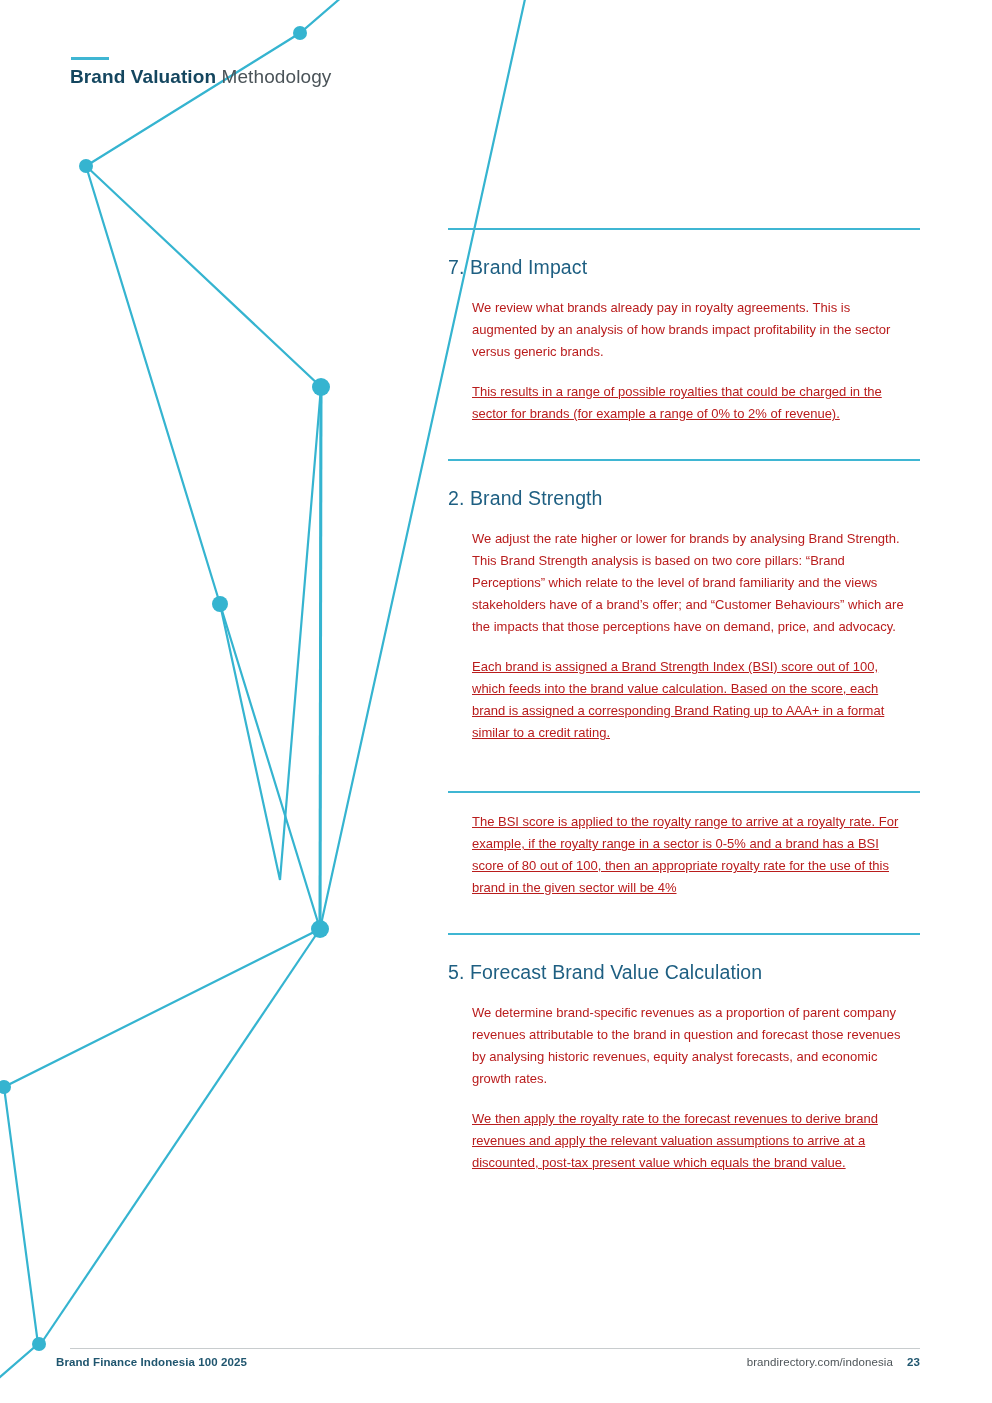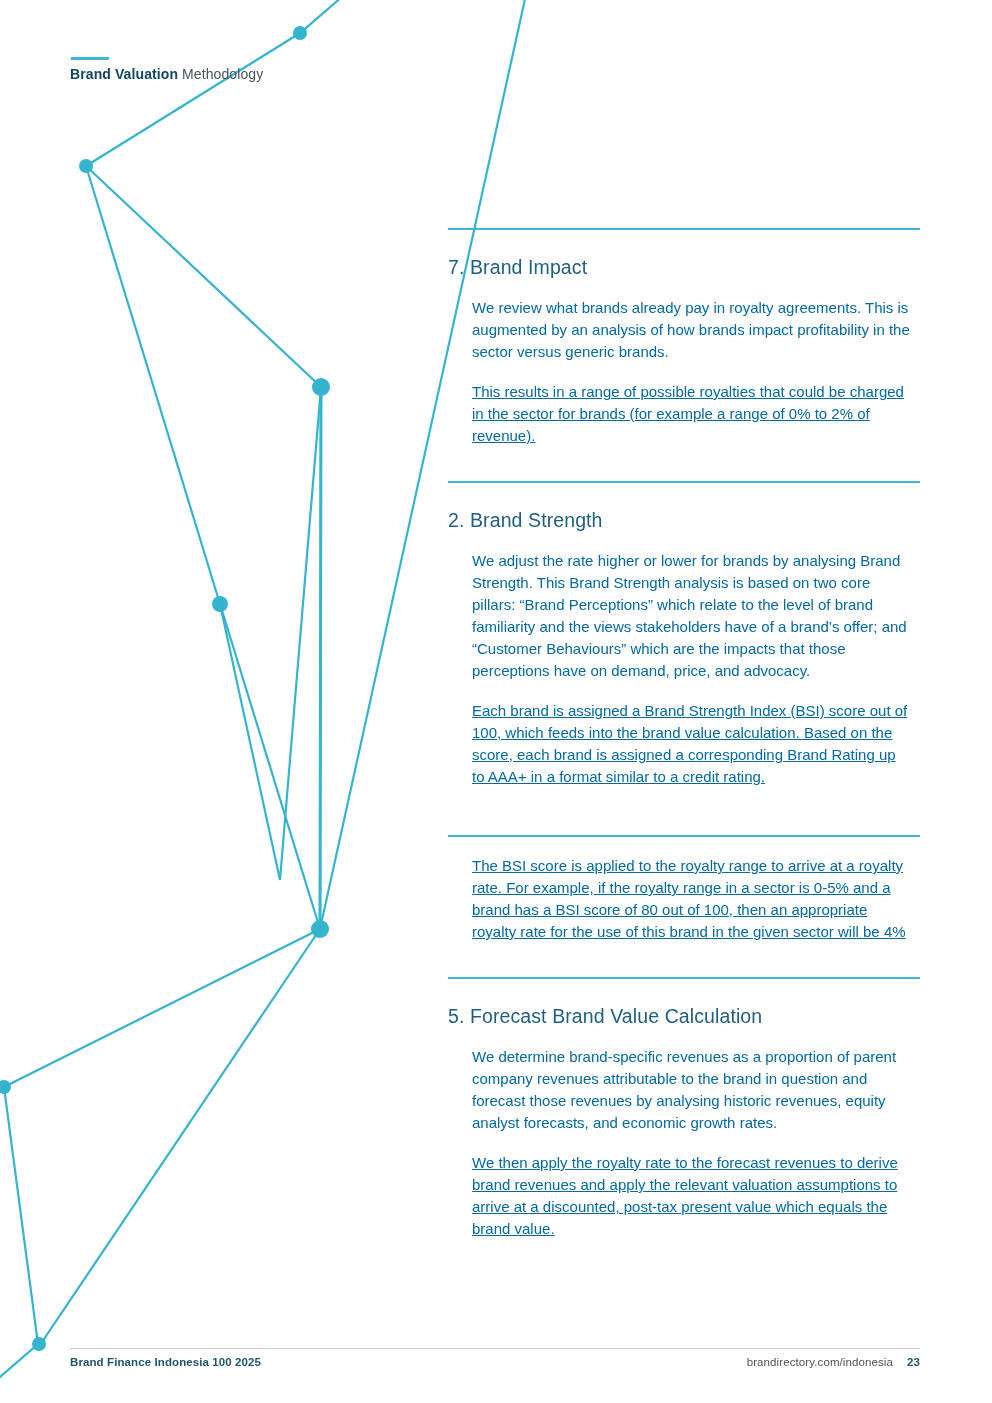--- a/index.html
+++ b/index.html
@@ -32,21 +32,21 @@
     left: 71px;
     top: 57px;
     width: 38px;
     height: 3px;
     background: #3fb6d3;
   }
   #header-title {
     position: absolute;
     left: 70px;
     top: 66px;
-    font-size: 14px;
+    font-size: 19px;
     letter-spacing: 0.1px;
     color: #1b4a63;
     white-space: nowrap;
   }
   #header-title .strong {
     font-weight: bold;
     color: #14465f;
   }
   #header-title .light {
     font-weight: normal;
@@ -73,23 +73,23 @@
     color: #1e5f82;
     font-weight: normal;
     margin: 26px 0 0 0;
     letter-spacing: 0.1px;
   }
   .section-body {
     margin-left: 24px;
     margin-top: 18px;
   }
   .para {
-    font-size: 15px;
+    font-size: 13px;
     line-height: 22px;
-    color: #0369a1;
+    color: #b91c1c;
     margin: 0 0 18px 0;
     max-width: 440px;
   }
   .para:last-child {
     margin-bottom: 0;
     text-decoration: underline;
   }
   .sec-gap-1 { margin-bottom: 34px; }
   .sec-gap-2 { margin-bottom: 47px; }
   .sec-gap-3 { margin-bottom: 34px; }
@@ -98,21 +98,21 @@
   #footer-rule {
     position: absolute;
     left: 70px;
     top: 1348px;
     width: 850px;
     height: 1px;
     background: #c8ccce;
   }
   #footer-left {
     position: absolute;
-    left: 70px;
+    left: 56px;
     top: 1356px;
     font-size: 11.5px;
     font-weight: bold;
     color: #20566f;
     letter-spacing: 0.1px;
   }
   #footer-right {
     position: absolute;
     right: 72px;
     top: 1356px;

